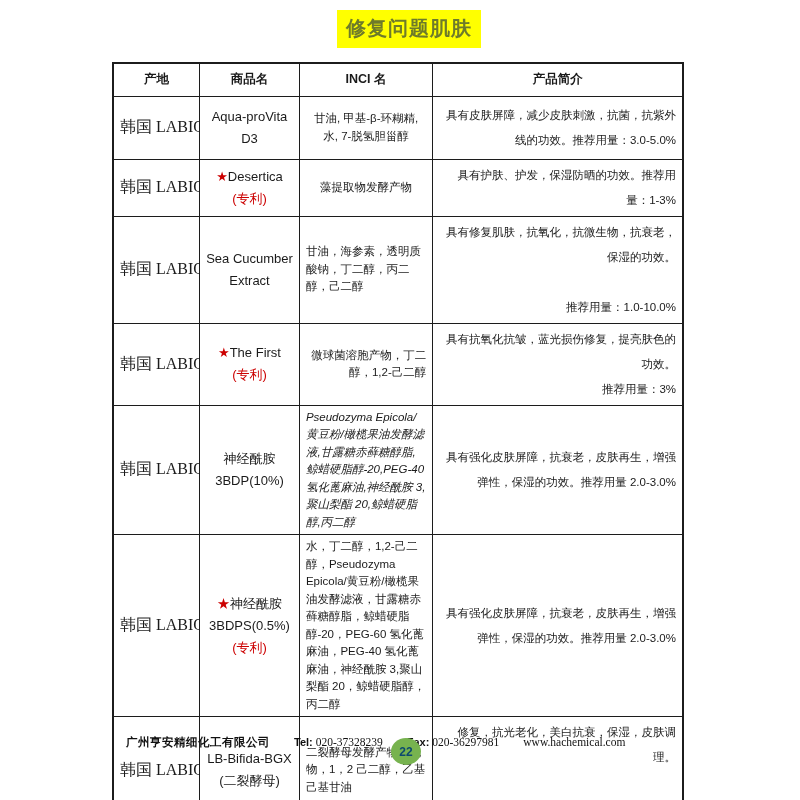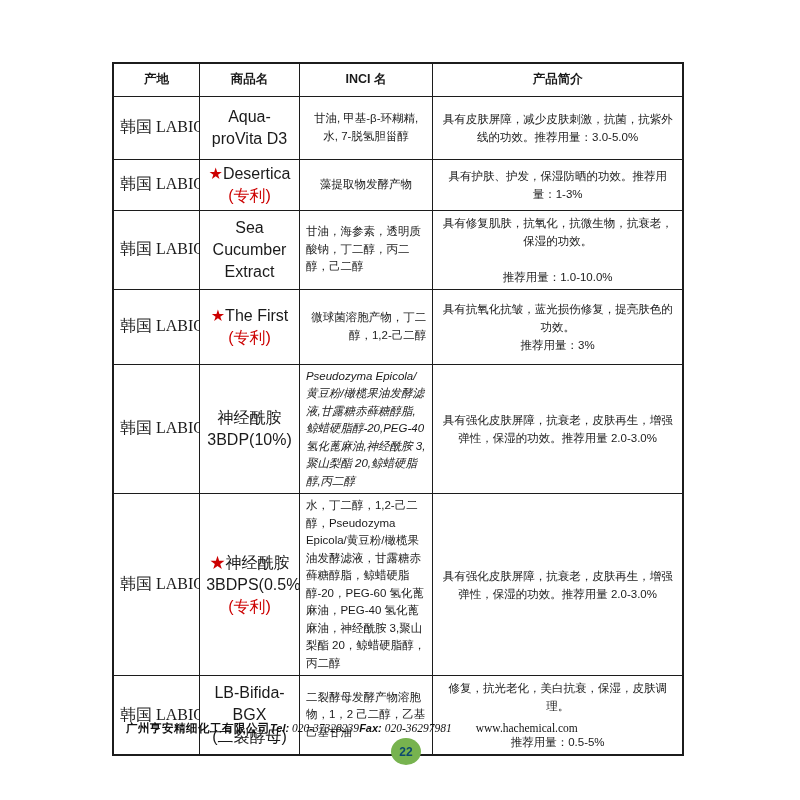--- a/index.html
+++ b/index.html
@@ -40,60 +40,63 @@
   tbody tr:nth-child(5){height:104px;}
   tbody tr:nth-child(6){height:139px;}
   tbody tr:nth-child(7){height:66px;}
 
   th{font-size:12.5px;font-weight:bold;text-align:center;}
   td.origin{
     text-align:center;font-family:"Liberation Serif",serif;
     font-size:16px;white-space:nowrap;
   }
   td.name{
-    text-align:center;line-height:22px;font-size:16px;
+    text-align:center;line-height:22px;font-size:13px;
   }
   td.name .nm{white-space:pre-line;}
   .red{color:var(--accent-red,#cc0000);}
   td.name .patent{display:block;color:var(--accent-red,#cc0000);}
   td.inci{
     text-align:left;line-height:17.5px;white-space:pre-line;
     padding:4px 6px;
   }
   td.intro{
-    text-align:center;line-height:18px;white-space:pre-line;
+    text-align:right;line-height:25px;white-space:pre-line;
     padding:5px 8px;
   }
 
   
   .footer{
-    position:absolute;left:112px;top:678px;width:572px;
+    position:absolute;left:112px;top:692px;width:572px;
     display:flex;align-items:baseline;gap:0;
     font-family:"Liberation Serif",serif;font-size:11.5px;color:#111;
     padding-left:14px;box-sizing:border-box;
   }
   .footer .company{font-weight:bold;letter-spacing:.5px;}
-  .footer .grp{white-space:nowrap;font-style:italic;}
+  .footer .grp{margin-left:24px;white-space:nowrap;}
   .footer .lbl{font-weight:bold;font-family:"Liberation Sans",sans-serif;font-size:11px;}
   .footer .site{margin-left:24px;margin-top:44px;}
 
   .page-badge{
     position:absolute;left:391px;top:738px;
     width:30px;height:27px;border-radius:50%;
     background:var(--badge-green,#77b34f);
     color:#0c4a6e;font-size:12px;font-weight:bold;
     display:flex;align-items:center;justify-content:center;
     font-family:"Liberation Sans",sans-serif;
   }
 </style>
 </head>
 <body>
 
 <div class="page">
 
+  <div class="title-wrap">
+    <span class="title">修复问题肌肤</span>
+  </div>
 
   <table class="products">
     <colgroup>
       <col style="width:15.2%">
         <col style="width:17.5%">
         <col style="width:23.4%">
         <col style="width:43.9%">
     </colgroup>
     <thead>
       <tr>

